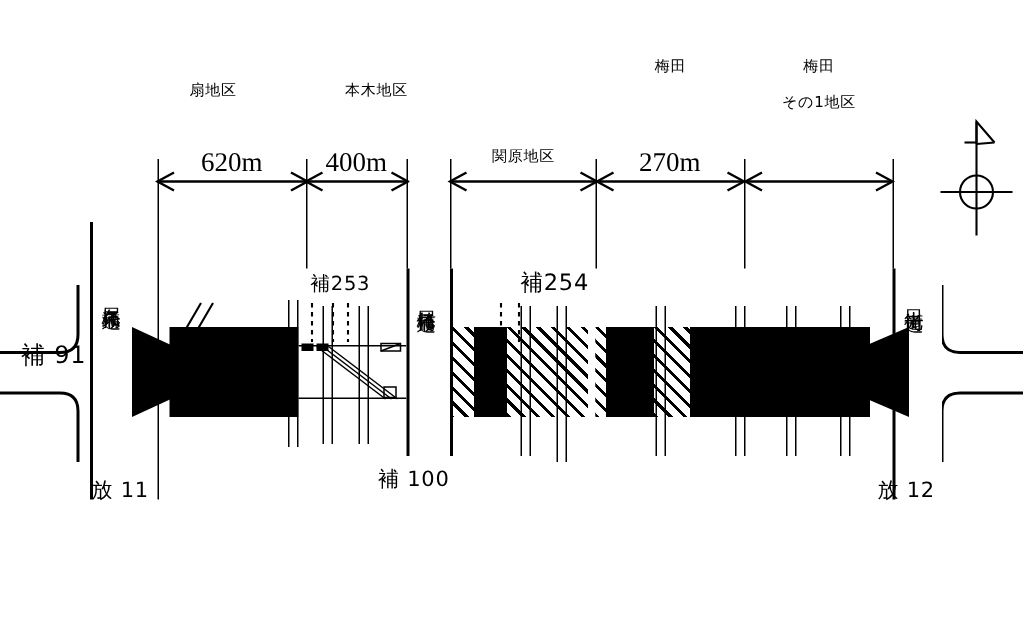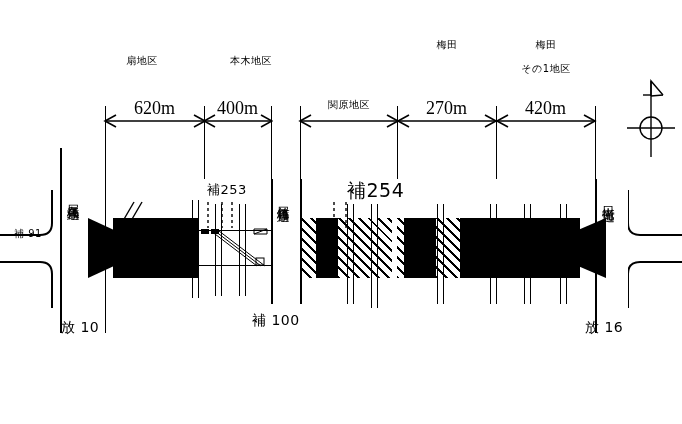--- a/index.html
+++ b/index.html
@@ -105,37 +105,36 @@
     <polyline points="89,1 100,7 89,13" fill="none" stroke="#000" stroke-width="1.6"></polyline>
   </svg>
 
   <div class="abs dim center" style="left:397px;top:98px;width:99px;">270m</div>
   <svg class="abs" style="left:396px;top:114px;" width="102" height="14">
     <line x1="3" y1="7" x2="99" y2="7" stroke="#000" stroke-width="1.6"></line>
     <polyline points="13,1 2,7 13,13" fill="none" stroke="#000" stroke-width="1.6"></polyline>
     <polyline points="89,1 100,7 89,13" fill="none" stroke="#000" stroke-width="1.6"></polyline>
   </svg>
 
-  <div class="abs dim center" style="left:496px;top:98px;width:99px;">420m</div>
   <svg class="abs" style="left:495px;top:114px;" width="102" height="14">
     <line x1="3" y1="7" x2="99" y2="7" stroke="#000" stroke-width="1.6"></line>
     <polyline points="13,1 2,7 13,13" fill="none" stroke="#000" stroke-width="1.6"></polyline>
     <polyline points="89,1 100,7 89,13" fill="none" stroke="#000" stroke-width="1.6"></polyline>
   </svg>
 
   <div class="abs vline" style="left:105px;top:148px;height:185px;"></div>
   <div class="abs vline" style="left:204px;top:148px;height:31px;"></div>
   <div class="abs vline" style="left:271px;top:148px;height:31px;"></div>
   <div class="abs vline" style="left:300px;top:148px;height:31px;"></div>
   <div class="abs vline" style="left:397px;top:148px;height:31px;"></div>
   <div class="abs vline" style="left:496px;top:148px;height:31px;"></div>
   <div class="abs vline" style="left:595px;top:148px;height:31px;"></div>
 
   <div class="abs lbl jp" style="left:207px;top:183px;font-size:13px;">補253</div>
-  <div class="abs lbl jp" style="left:347px;top:181px;font-size:19px;">補254</div>
+  <div class="abs lbl jp" style="left:347px;top:181px;font-size:15px;">補254</div>
 
   <div class="abs" style="left:88px;top:218px;width:520px;height:60px;">
 
     <svg class="abs" style="left:0px;top:0px;" width="26" height="60">
       <polygon points="0,0 26,12 26,48 0,60" fill="#000"></polygon>
     </svg>
 
     <div class="seg black" style="left:25px;width:86px;"></div>
 
     <div class="seg white" style="left:111px;width:72px;"></div>
@@ -231,31 +230,31 @@
 
   <div class="abs vline thick" style="left:60px;top:148px;height:185px;"></div>
   <div class="abs vtext" style="left:66px;top:194px;height:105px;">尾久橋通り</div>
 
   <svg class="abs" style="left:0px;top:190px;" width="62" height="120">
 
     <path d="M0,45 L40,45 Q52,45 52,33 L52,0" fill="none" stroke="#000" stroke-width="2"></path>
 
     <path d="M0,72 L40,72 Q52,72 52,84 L52,118" fill="none" stroke="#000" stroke-width="2"></path>
   </svg>
-  <div class="abs lbl jp" style="left:14px;top:229px;font-size:10px;">補 91</div>
-  <div class="abs lbl jp" style="left:61px;top:320px;font-size:14px;">放 10</div>
+  <div class="abs lbl jp" style="left:14px;top:229px;font-size:16px;">補 91</div>
+  <div class="abs lbl jp" style="left:61px;top:320px;font-size:14px;">放 11</div>
 
   <div class="abs vline thick" style="left:595px;top:179px;height:154px;"></div>
   <div class="abs vtext" style="left:601px;top:196px;height:105px;">日光街道</div>
 
   <svg class="abs" style="left:628px;top:190px;" width="54" height="120">
     <path d="M0,0 L0,33 Q0,45 12,45 L54,45" fill="none" stroke="#000" stroke-width="2"></path>
     <path d="M0,118 L0,84 Q0,72 12,72 L54,72" fill="none" stroke="#000" stroke-width="2"></path>
   </svg>
-  <div class="abs lbl jp" style="left:585px;top:320px;font-size:14px;">放 16</div>
+  <div class="abs lbl jp" style="left:585px;top:320px;font-size:14px;">放 12</div>
 
   <svg class="compass" style="left:624px;top:78px;" width="54" height="82">
     <line x1="27" y1="3" x2="27" y2="79" stroke="#000" stroke-width="1.4"></line>
     <line x1="3" y1="50" x2="51" y2="50" stroke="#000" stroke-width="1.4"></line>
     <circle cx="27" cy="50" r="11" fill="none" stroke="#000" stroke-width="1.4"></circle>
     <polyline points="27,18 27,3 39,17" fill="none" stroke="#000" stroke-width="1.4"></polyline>
     <line x1="27" y1="18" x2="39" y2="17" stroke="#000" stroke-width="1.4"></line>
     <line x1="19" y1="17" x2="27" y2="17" stroke="#000" stroke-width="1.4"></line>
   </svg>
 

